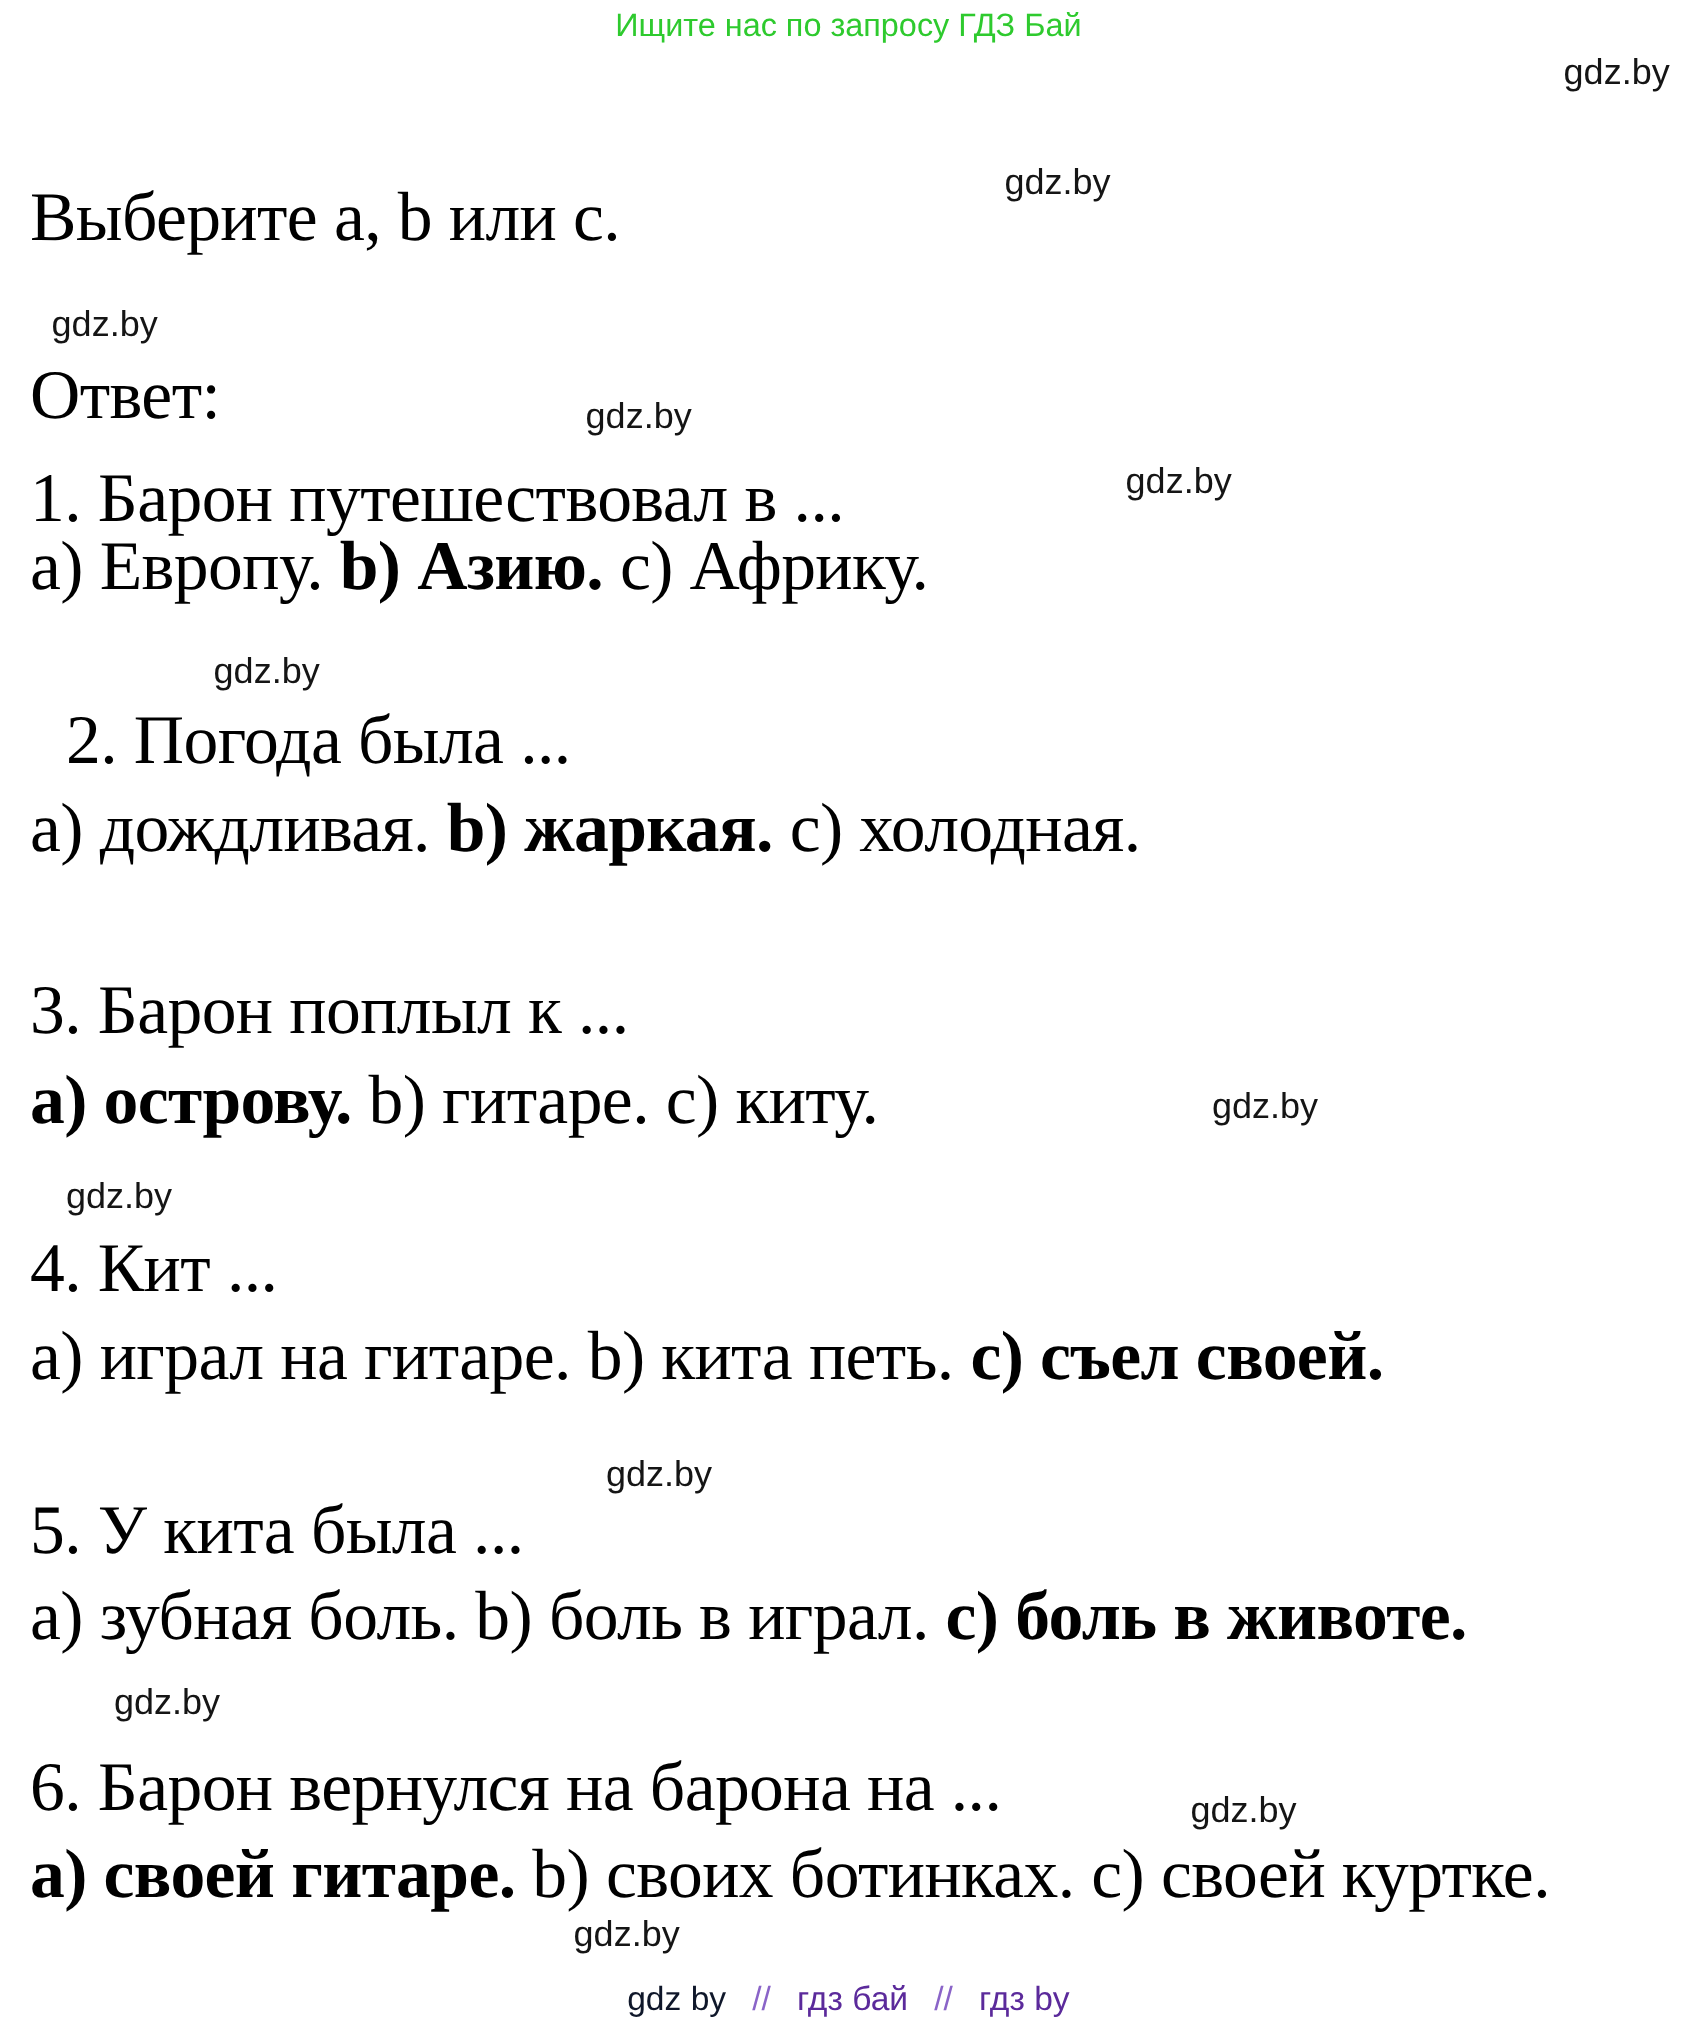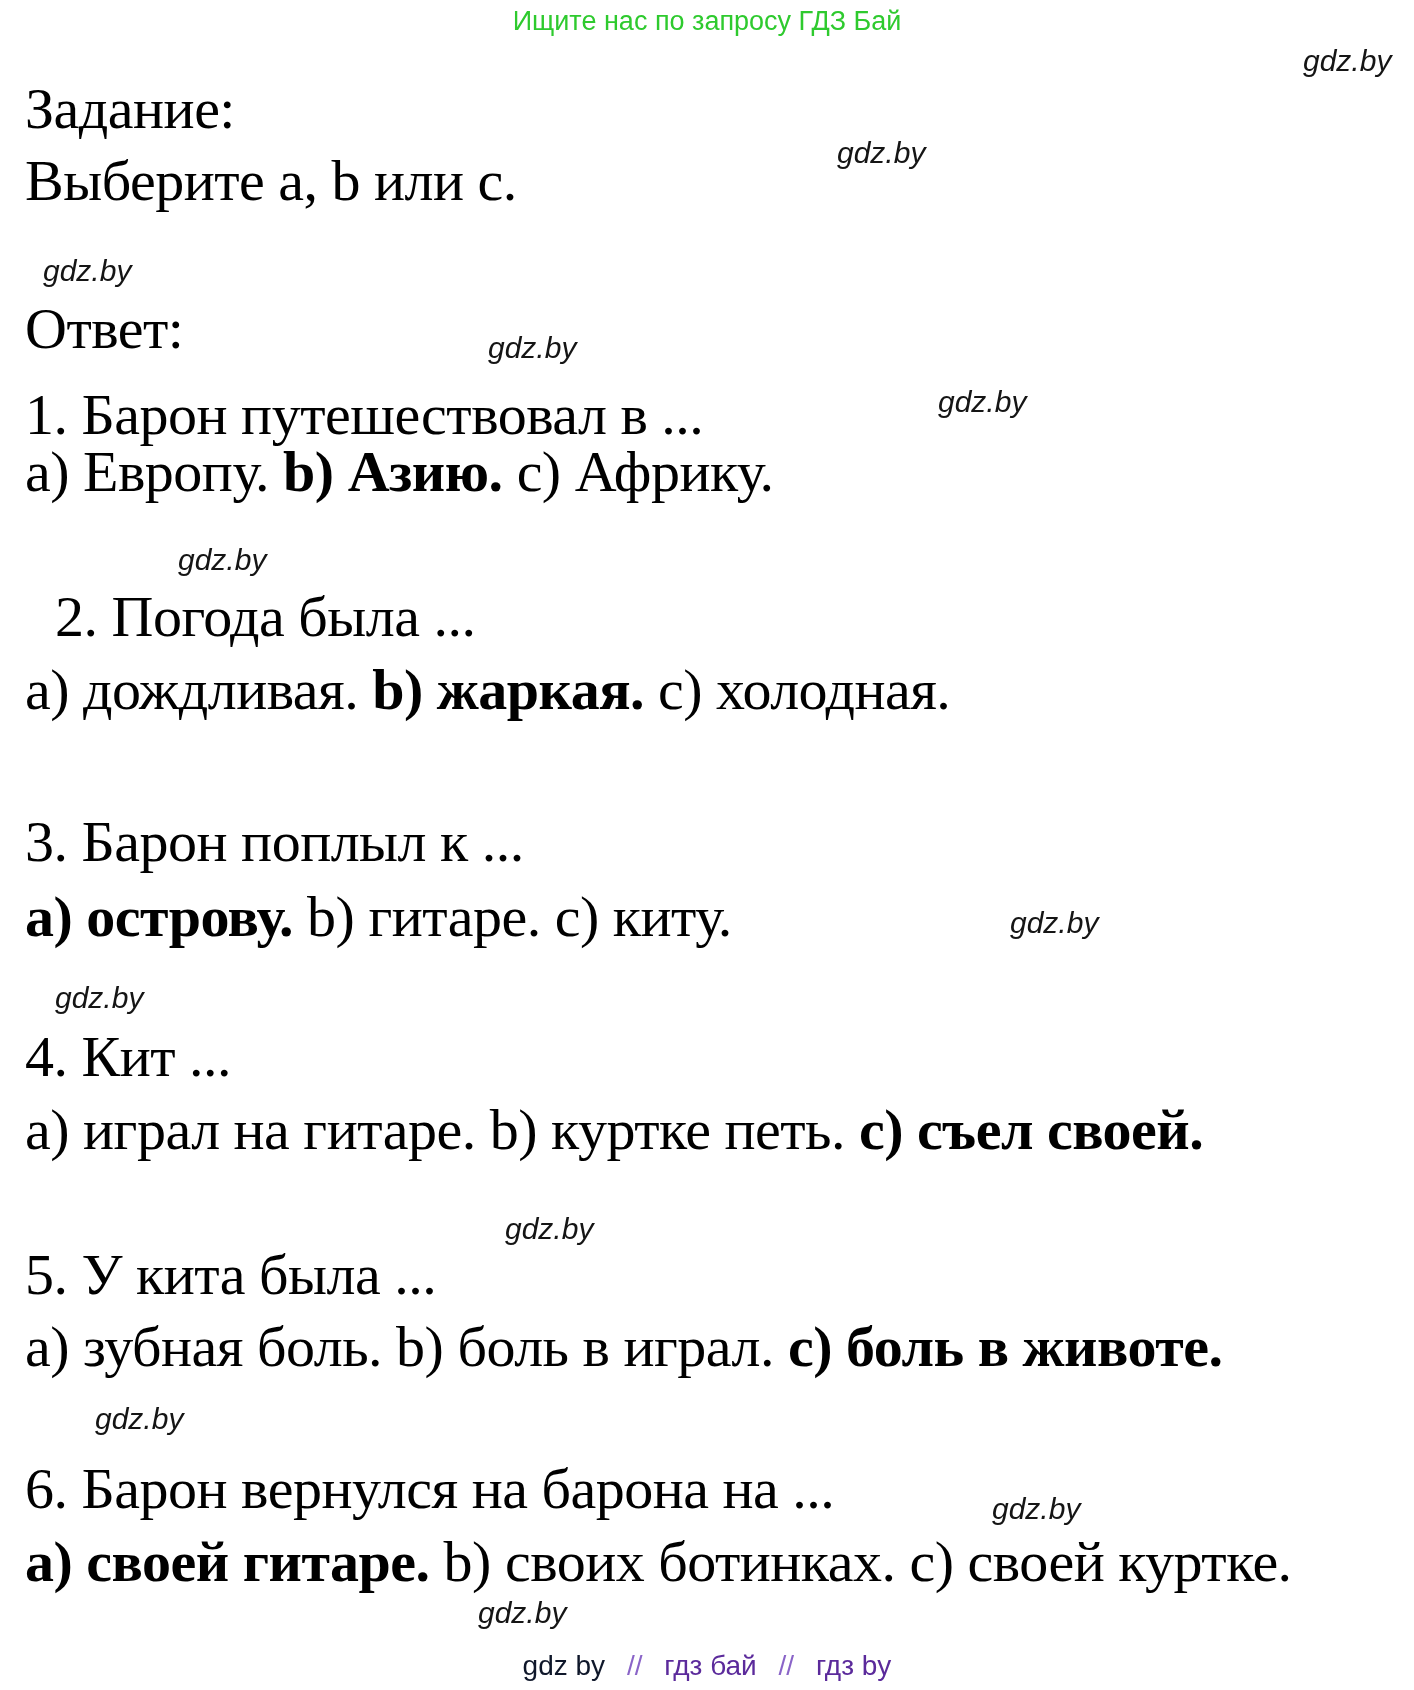--- a/index.html
+++ b/index.html
@@ -19,21 +19,20 @@
     font-family:"Liberation Sans", sans-serif;
     font-size:27px;
     font-weight:400;
   }
   .wm{
     position:absolute;
     font-family:"Liberation Sans", sans-serif;
     font-size:30px;
     color:#151515;
     white-space:nowrap;
-    font-style:italic;
   }
   .line{
     position:absolute;
     left:25px;
     white-space:nowrap;
     font-size:58px;
     line-height:1.08;
     letter-spacing:-0.5px;
   }
   .opt{font-weight:400;}
@@ -62,21 +61,20 @@
   <span class="wm" style="left: 488px; top: 331px; color: rgb(21, 21, 21);">gdz.by</span>
   <span class="wm" style="left: 938px; top: 385px; color: rgb(21, 21, 21);">gdz.by</span>
   <span class="wm" style="left: 178px; top: 543px; color: rgb(21, 21, 21);">gdz.by</span>
   <span class="wm" style="left: 1010px; top: 906px; color: rgb(21, 21, 21);">gdz.by</span>
   <span class="wm" style="left: 55px; top: 981px; color: rgb(21, 21, 21);">gdz.by</span>
   <span class="wm" style="left: 505px; top: 1212px; color: rgb(21, 21, 21);">gdz.by</span>
   <span class="wm" style="left: 95px; top: 1402px; color: rgb(21, 21, 21);">gdz.by</span>
   <span class="wm" style="left: 992px; top: 1492px; color: rgb(21, 21, 21);">gdz.by</span>
   <span class="wm" style="left: 478px; top: 1596px; color: rgb(21, 21, 21);">gdz.by</span>
 
-  <div class="line" style="top:78px;">Задание:</div>
   <div class="line" style="top:150px;">Выберите a, b или c.</div>
   <div class="line" style="top:298px;">Ответ:</div>
 
   <div class="line" style="top:384px;">
     <span class="qnum">1.</span><span>Барон путешествовал в ...</span>
   </div>
   <div class="line" style="top:441px;"><span class="opt">a) Европу. </span><span class="opt bold">b) Азию. </span><span class="opt">c) Африку.</span></div>
 
   <div class="line" style="top:586px;margin-left:30px;">
     <span class="qnum">2.</span><span>Погода была ...</span>
@@ -84,21 +82,21 @@
   <div class="line" style="top:659px;"><span class="opt">a) дождливая. </span><span class="opt bold">b) жаркая. </span><span class="opt">c) холодная.</span></div>
 
   <div class="line" style="top:811px;">
     <span class="qnum">3.</span><span>Барон поплыл к ...</span>
   </div>
   <div class="line" style="top:886px;"><span class="opt bold">a) острову. </span><span class="opt">b) гитаре. </span><span class="opt">c) киту.</span></div>
 
   <div class="line" style="top:1026px;">
     <span class="qnum">4.</span><span>Кит ...</span>
   </div>
-  <div class="line" style="top:1099px;"><span class="opt">a) играл на гитаре. </span><span class="opt">b) куртке петь. </span><span class="opt bold">c) съел своей.</span></div>
+  <div class="line" style="top:1099px;"><span class="opt">a) играл на гитаре. </span><span class="opt">b) кита петь. </span><span class="opt bold">c) съел своей.</span></div>
 
   <div class="line" style="top:1244px;">
     <span class="qnum">5.</span><span>У кита была ...</span>
   </div>
   <div class="line" style="top:1316px;"><span class="opt">a) зубная боль. </span><span class="opt">b) боль в играл. </span><span class="opt bold">c) боль в животе.</span></div>
 
   <div class="line" style="top:1458px;">
     <span class="qnum">6.</span><span>Барон вернулся на барона на ...</span>
   </div>
   <div class="line" style="top:1531px;"><span class="opt bold">a) своей гитаре. </span><span class="opt">b) своих ботинках. </span><span class="opt">c) своей куртке.</span></div>

